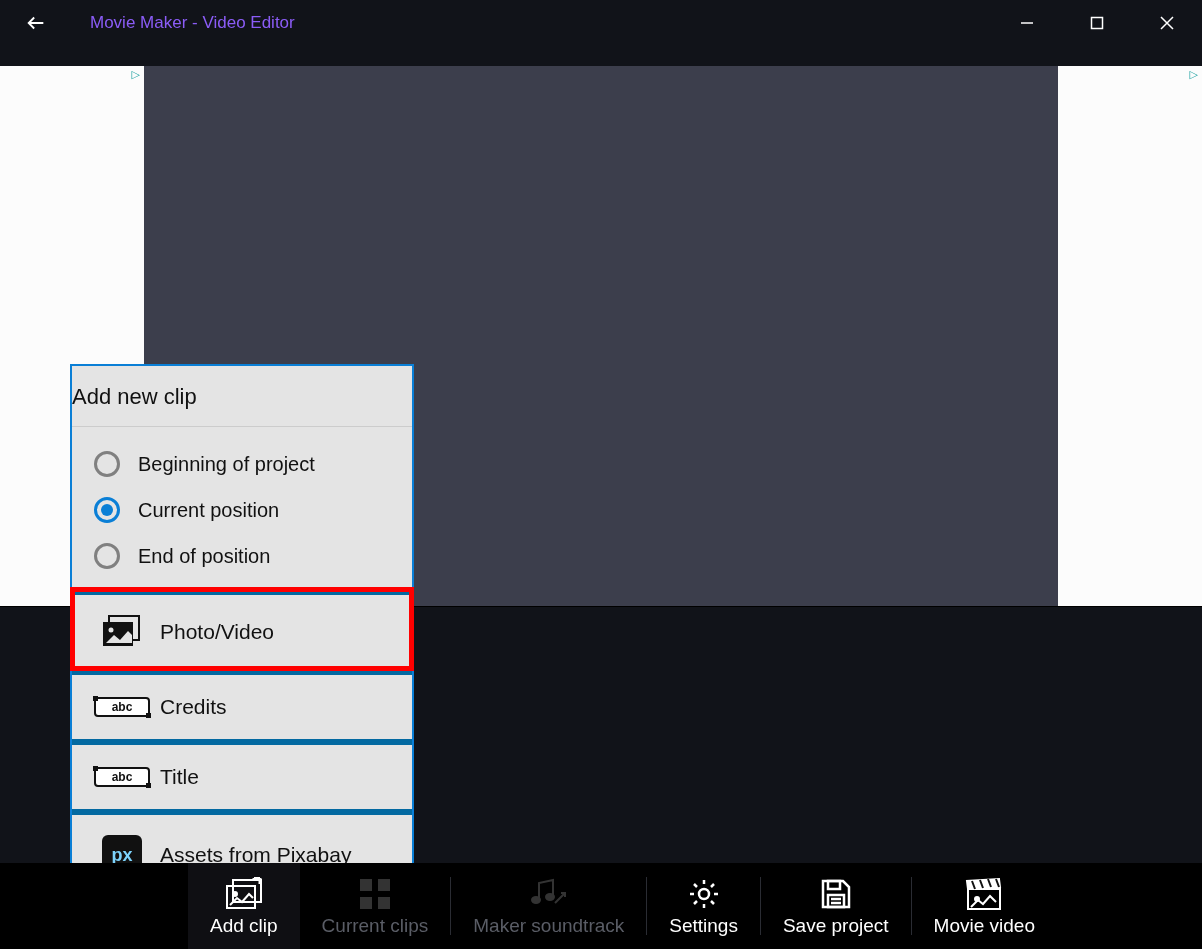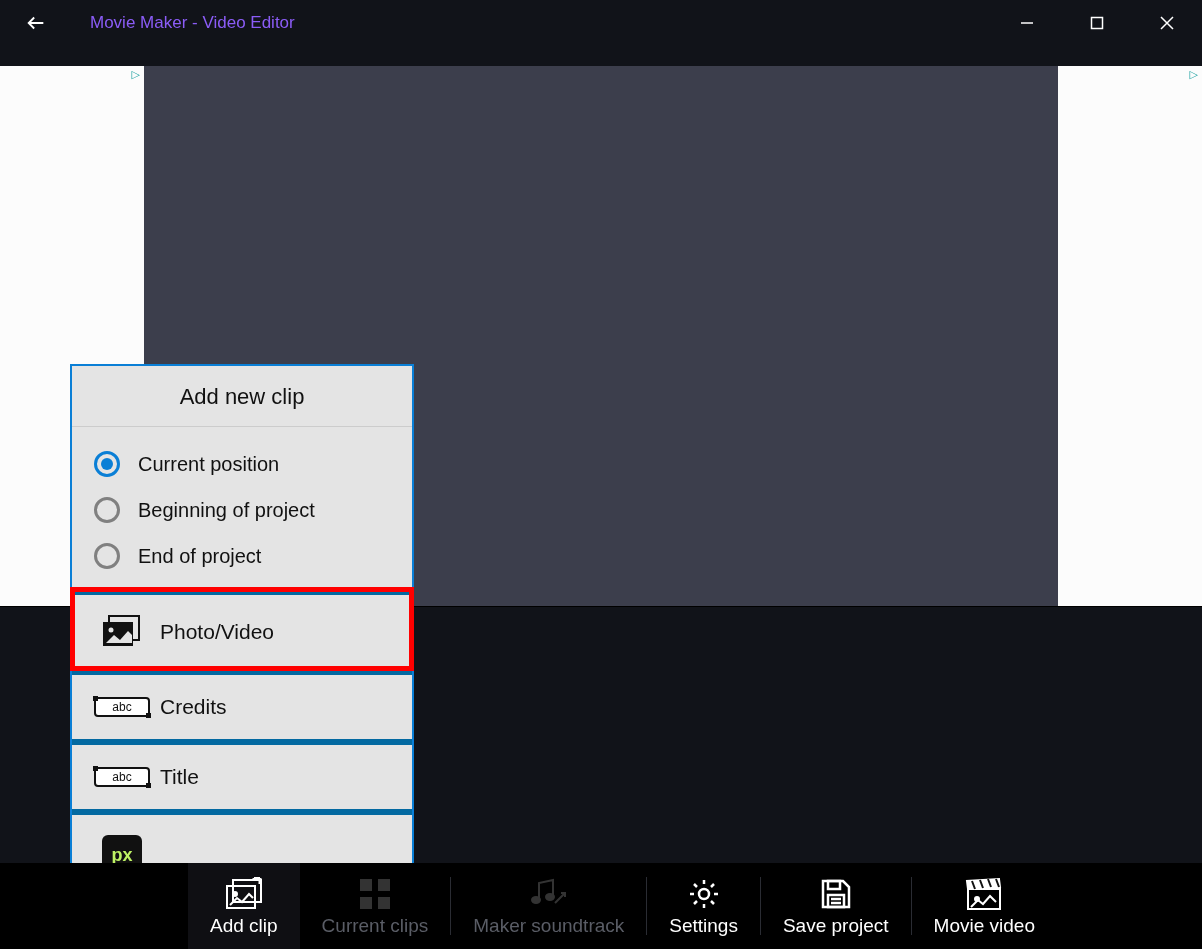--- a/index.html
+++ b/index.html
@@ -77,21 +77,20 @@
   
   .popup {
     position:absolute;
     left: 70px; top: 318px;
     width: 344px;
     background:#e4e4e4;
     border:2px solid #0a7fd6;
     color:#111;
   }
   .popup-title {
-    text-align:center;
     font-size:22px;
     padding:18px 0 16px;
     border-bottom:1px solid #ccc;
     background:#e4e4e4;
   }
   .radio-group { padding: 14px 22px 10px; background:#e4e4e4; }
   .radio-row { display:flex; align-items:center; padding:10px 0; font-size:20px; }
   .radio {
     width:26px; height:26px; border-radius:50%;
     border:3px solid #808080; margin-right:18px;
@@ -110,29 +109,29 @@
   }
   .menu-item .micon { width:52px; display:flex; align-items:center; justify-content:center; margin-right:12px; }
   .menu-item.highlighted {
     outline:5px solid #ff0000;
     outline-offset:-3px;
     position:relative;
   }
   
   
   .abc-box {
-    border:2px solid #111; border-radius:4px; padding:1px 16px; font-size:12px; font-weight:normal; background:#fff; position:relative;
+    border:2px solid #111; border-radius:4px; padding:1px 16px; font-size:12px; font-weight:bold; background:#fff; position:relative;
   }
   .abc-box::before, .abc-box::after {
     content:""; position:absolute; width:5px; height:5px; background:#111;
   }
   .abc-box::before { left:-3px; top:-3px; }
   .abc-box::after   { right:-3px; bottom:-3px; }
   .px-box {
-    width:40px; height:40px; background:#111; color:#bef264; border-radius:6px;
+    width:40px; height:40px; background:#111; color:#7dd3fc; border-radius:6px;
     display:flex; align-items:center; justify-content:center; font-weight:bold; font-size:18px;
   }
 </style>
 </head>
 <body>
 
 <div class="titlebar">
   <div class="back">
     <svg width="22" height="22" viewBox="0 0 24 24" stroke-width="2">
         <path d="M20 12H4M10 6l-6 6 6 6"></path>
@@ -168,30 +167,30 @@
       </div>
   </div>
   <div class="strip1"></div>
   <div class="strip-divider"></div>
   <div class="strip2"></div>
 
   <div class="popup">
     <div class="popup-title">Add new clip</div>
     <div class="radio-group">
       <div class="radio-row">
+        <span class="radio"></span>
+        <span>Beginning of project</span>
+      </div>
+      <div class="radio-row">
         <span class="radio selected"></span>
         <span>Current position</span>
       </div>
       <div class="radio-row">
         <span class="radio"></span>
-        <span>Beginning of project</span>
-      </div>
-      <div class="radio-row">
-        <span class="radio"></span>
-        <span>End of project</span>
+        <span>End of position</span>
       </div>
     </div>
 
     <div class="menu-item highlighted">
       <span class="micon">
         <svg width="40" height="34" viewBox="0 0 40 34">
             <rect x="1" y="7" width="30" height="24" fill="#111"></rect>
             <rect x="7" y="1" width="30" height="24" fill="none" stroke="#111" stroke-width="2"></rect>
             <circle cx="9" cy="15" r="2.5" fill="#e4e4e4"></circle>
             <path d="M4 28 l8 -8 6 5 8 -9 4 4 v8 z" fill="#e4e4e4"></path>
@@ -208,20 +207,21 @@
     <div class="menu-item">
       <span class="micon">
           <span class="abc-box">abc</span>
         </span>
       <span>Title</span>
     </div>
     <div class="menu-item">
       <span class="micon">
           <span class="px-box">px</span>
         </span>
+      <span>Assets from Pixabay</span>
     </div>
   </div>
 </div>
 
 <div class="toolbar">
   <div class="tool active">
     <span class="ticon">
       <svg width="40" height="34" viewBox="0 0 40 34" stroke="#fff" fill="none" stroke-width="2">
           <rect x="3" y="9" width="28" height="22"></rect>
           <rect x="9" y="3" width="28" height="22"></rect>

